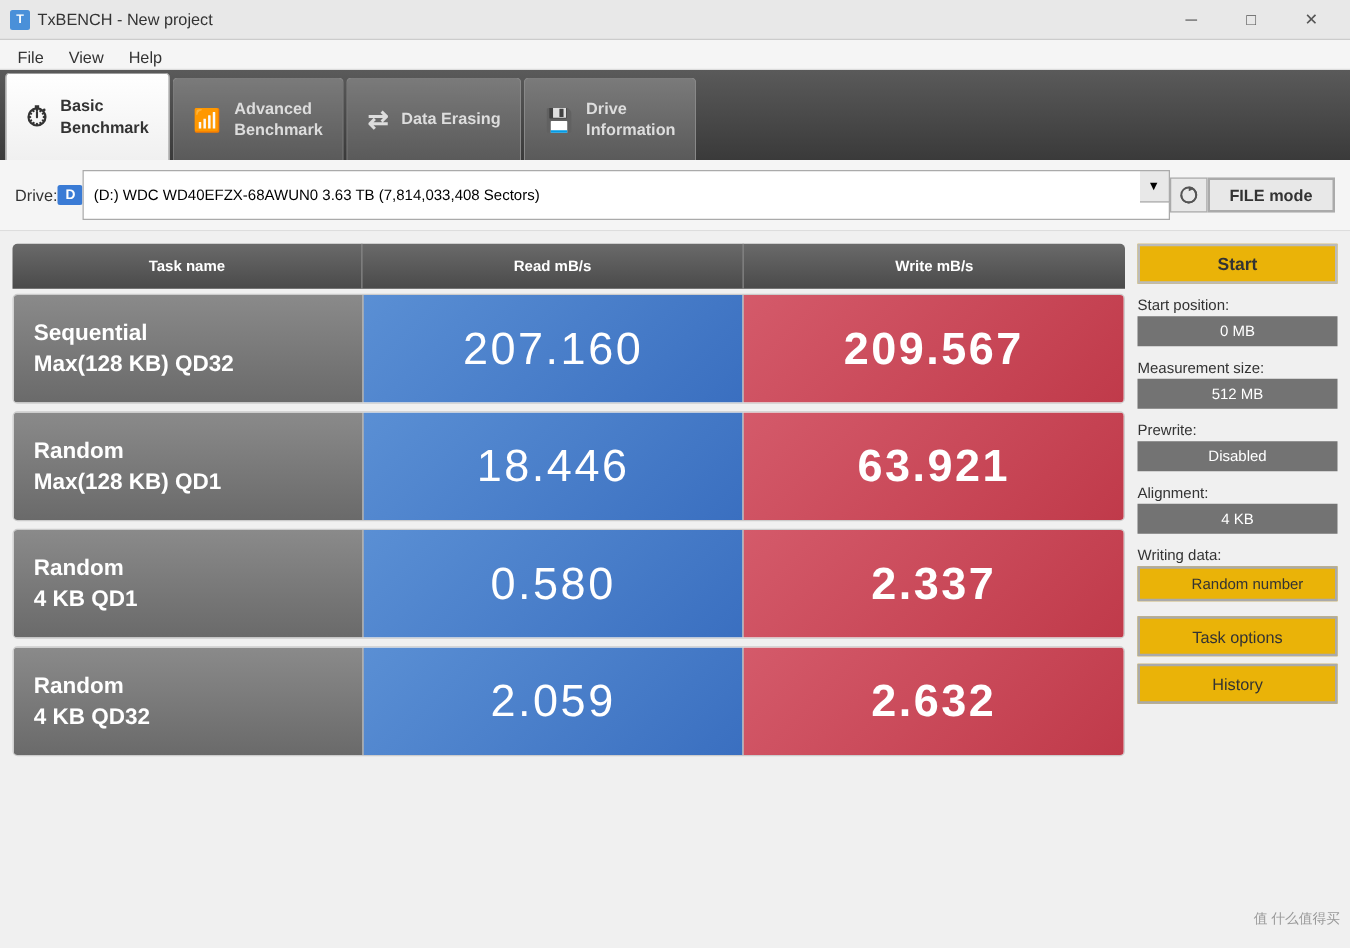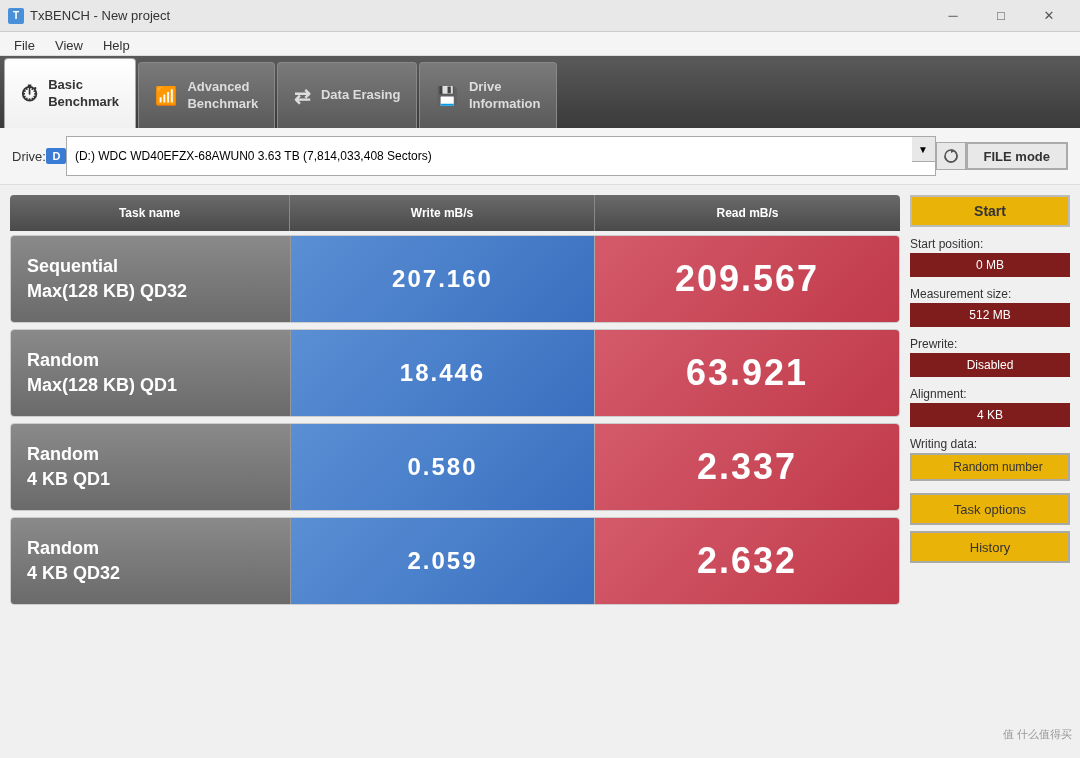--- a/index.html
+++ b/index.html
@@ -257,22 +257,22 @@
       font-weight: 600;
       line-height: 1.4;
       border-right: 1px solid #999;
     }
     .bench-read-cell {
       background: linear-gradient(135deg, #5a8fd4, #3a6fc0);
       display: flex;
       align-items: center;
       justify-content: center;
       color: white;
-      font-size: 24px;
-      font-weight: 700;
+      font-size: 36px;
+      font-weight: 400;
       letter-spacing: 2px;
       border-right: 1px solid #aaa;
       font-family: 'Arial Black', sans-serif;
     }
     .bench-write-cell {
       background: linear-gradient(135deg, #d45a6a, #c03a4a);
       display: flex;
       align-items: center;
       justify-content: center;
       color: white;
@@ -307,21 +307,21 @@
       font-size: 14px;
     }
     .right-label {
       font-size: 12px;
       color: #333;
       margin-top: 4px;
       margin-bottom: 2px;
     }
     .right-value-box {
       height: 24px;
-      background: #7f1d1d;
+      background: #737373;
       color: white;
       font-size: 12px;
       display: flex;
       align-items: center;
       justify-content: center;
     }
     .right-section {
       display: flex;
       flex-direction: column;
     }
@@ -393,22 +393,22 @@
   </div>
   <button class="file-mode-btn">FILE mode</button>
 </div>
 
 <div class="main-content">
 
   <div class="left-panel">
 
     <div class="bench-table-header">
       <div class="bench-col-header">Task name</div>
+      <div class="bench-col-header">Read mB/s</div>
       <div class="bench-col-header">Write mB/s</div>
-      <div class="bench-col-header">Read mB/s</div>
     </div>
 
     <div class="bench-rows">
 
       <div class="bench-row">
         <div class="bench-task-cell" style="white-space:pre-line;">Sequential
 Max(128 KB) QD32</div>
         <div class="bench-read-cell">207.160</div>
         <div class="bench-write-cell">209.567</div>
       </div>

